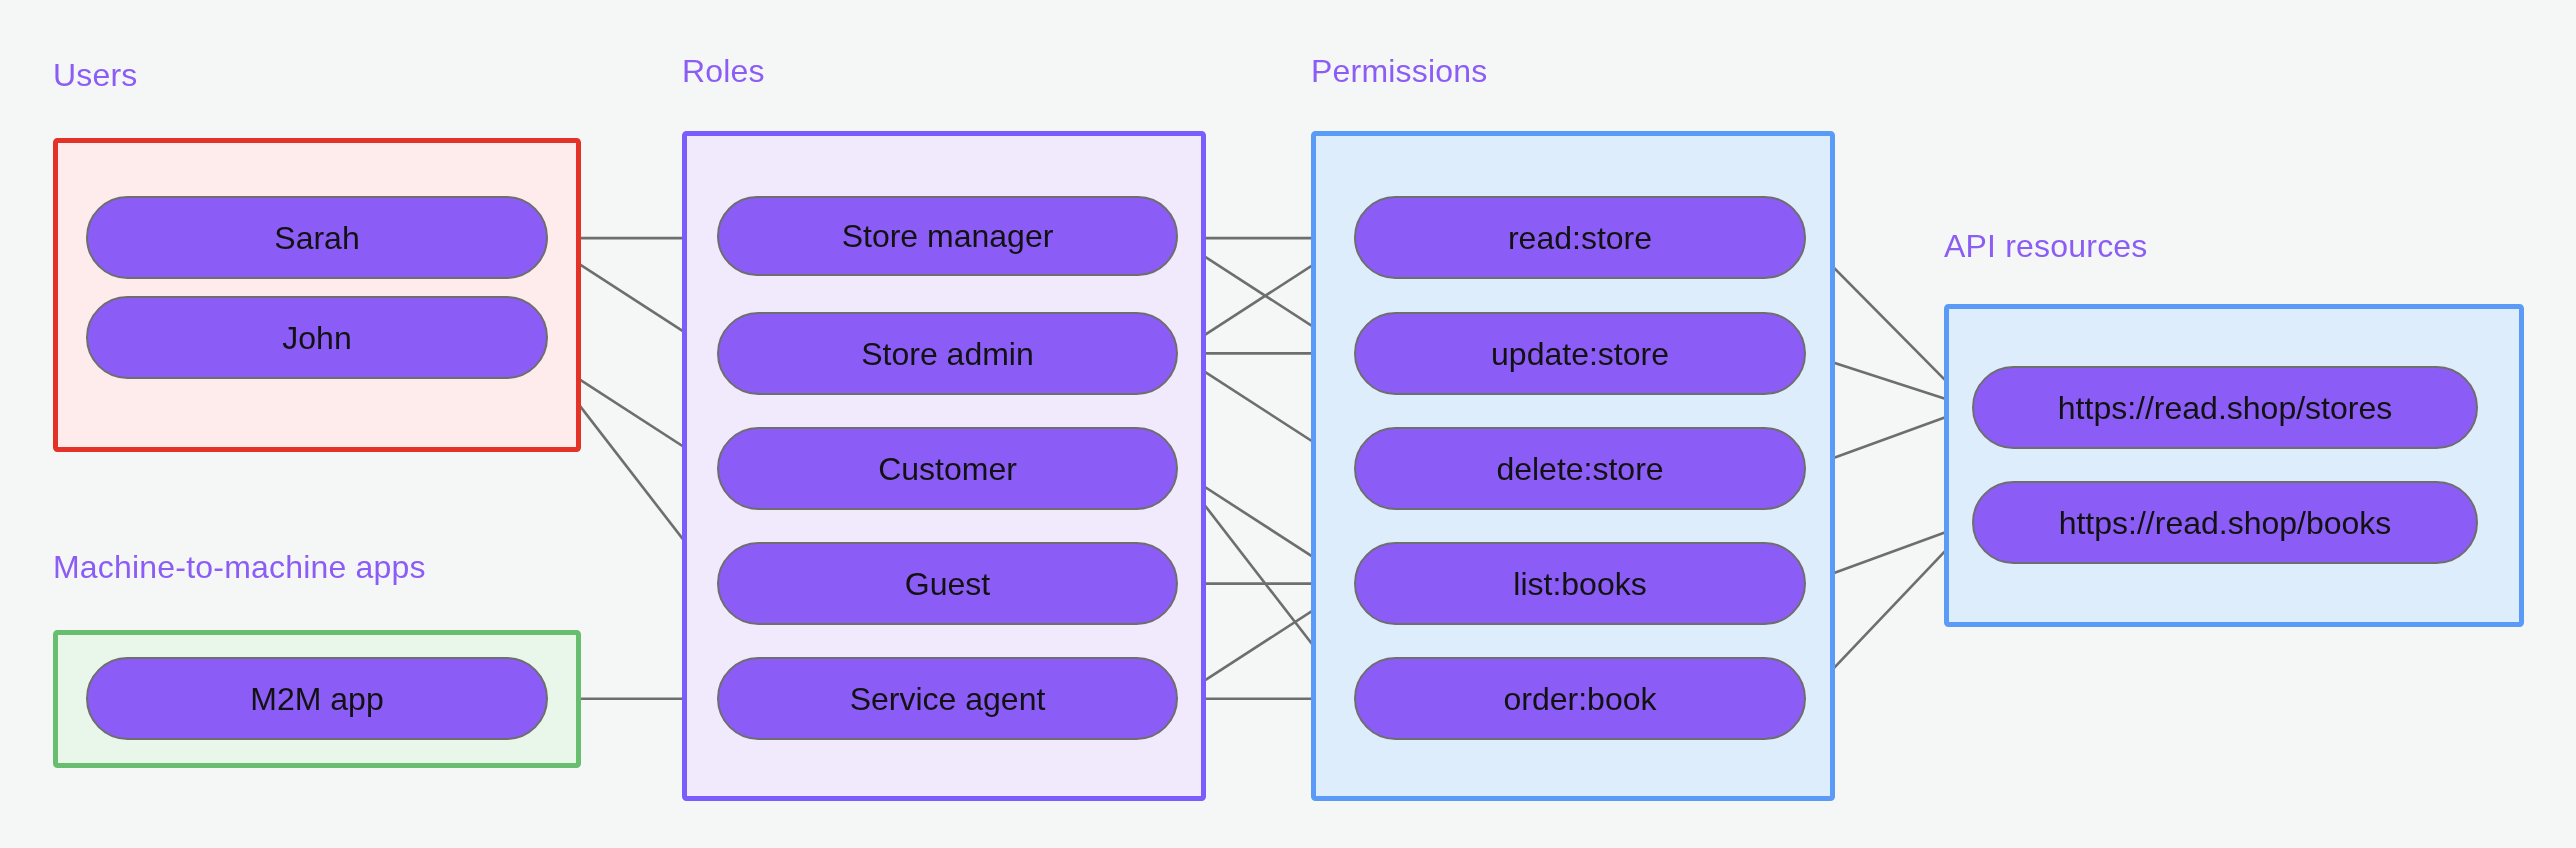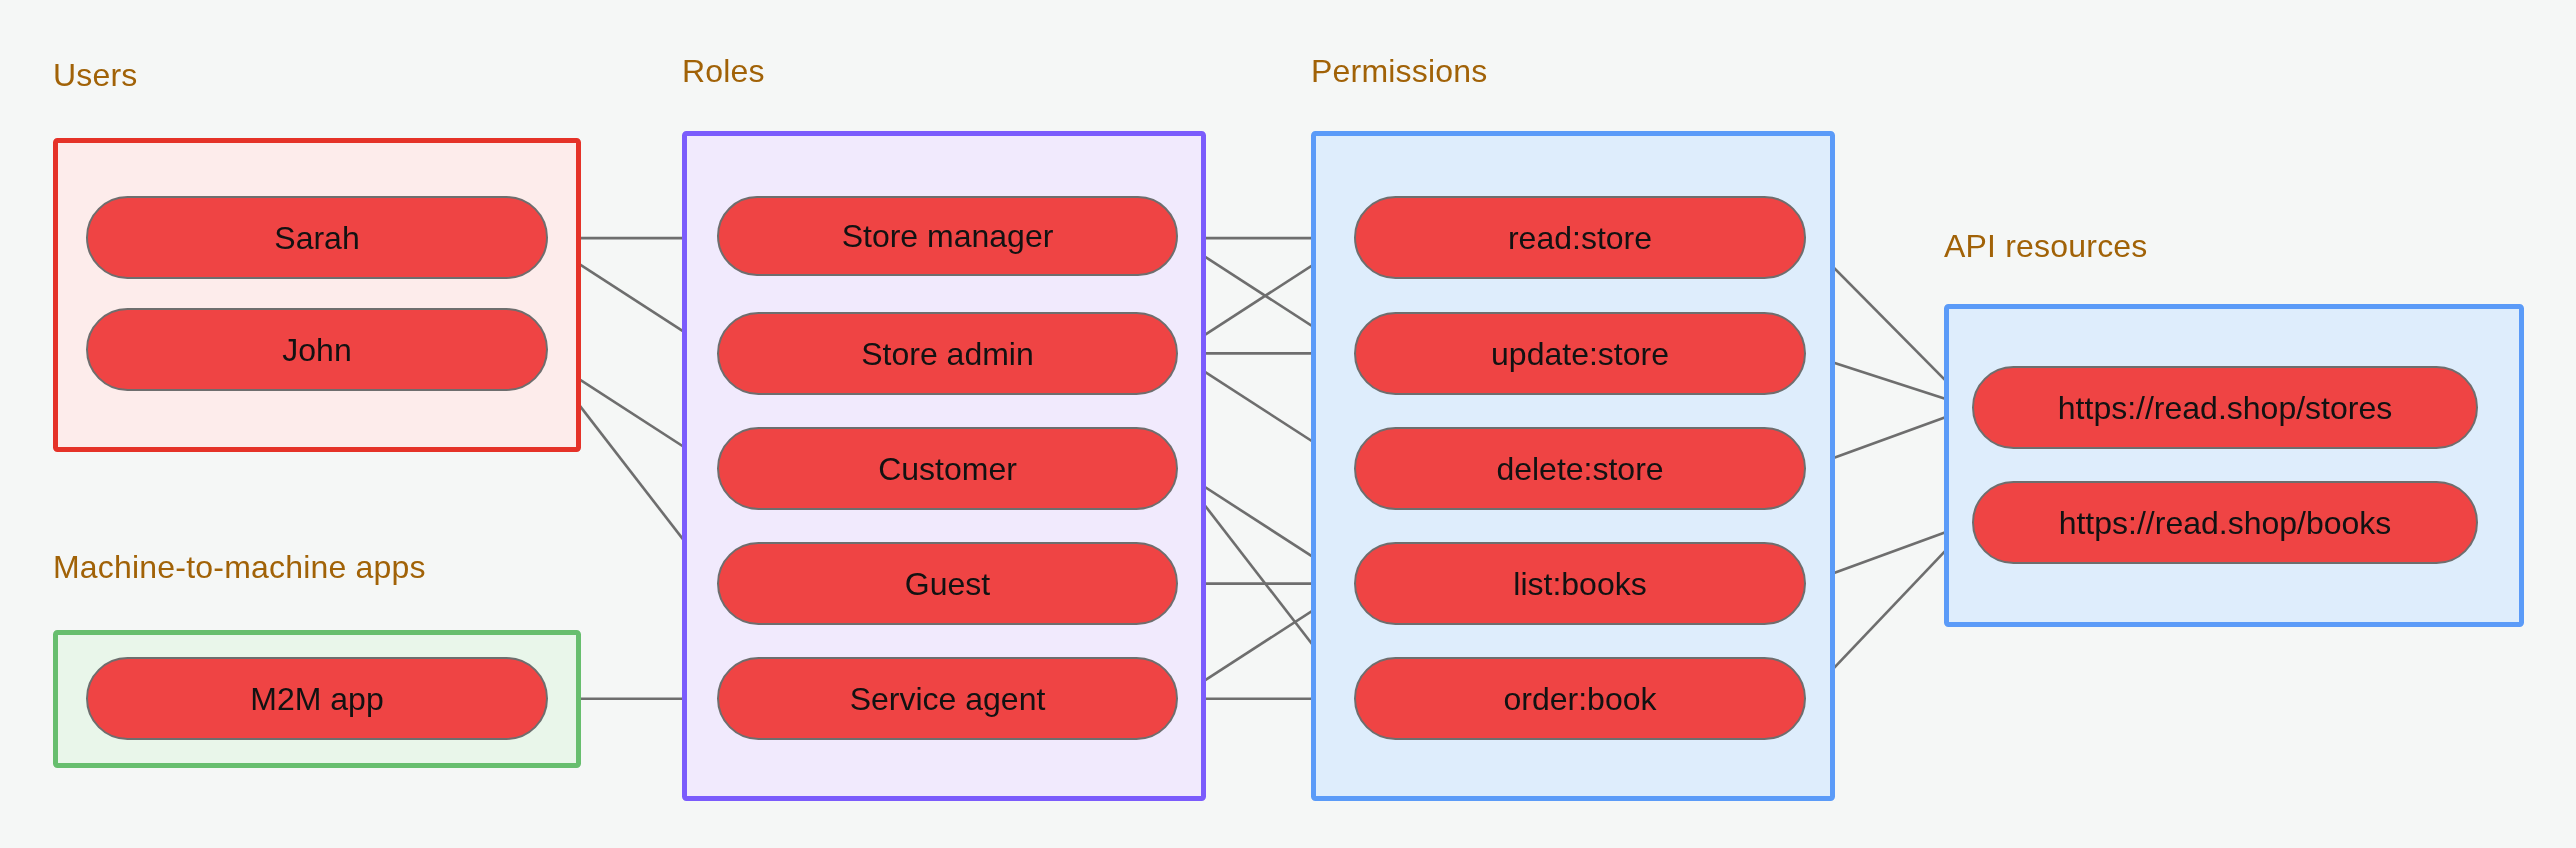--- a/index.html
+++ b/index.html
@@ -13,42 +13,42 @@
     width: 2576px;
     height: 848px;
     background: #f5f7f6;
     font-family: "Liberation Sans", sans-serif;
     overflow: hidden;
   }
   .group-label {
     position: absolute;
     font-size: 32px;
     font-weight: 400;
-    color: #a16207;
+    color: #8b5cf6;
     letter-spacing: 0.2px;
     white-space: nowrap;
     line-height: 1;
   }
   .container-box {
     position: absolute;
     box-sizing: border-box;
     border-width: 5.2px;
     border-style: solid;
     border-radius: 4.4px;
   }
   .box-users   { border-color: #e53228; background: #fdeceb; }
   .box-m2m     { border-color: #67be6e; background: #e9f6ea; }
   .box-roles   { border-color: #7b5cfc; background: #f1eafd; }
   .box-perms   { border-color: #5b9bf8; background: #deedfc; }
   .box-api     { border-color: #5b9bf8; background: #deedfc; }
 
   .pill {
     position: absolute;
     box-sizing: border-box;
-    background: #ef4444;
+    background: #8b5cf6;
     border: 2.6px solid #6e6e6e;
     border-radius: 42px;
     display: flex;
     align-items: center;
     justify-content: center;
     font-size: 32px;
     color: #121212;
     white-space: nowrap;
     line-height: 1;
   }
@@ -107,21 +107,21 @@
     <circle cx="1552" cy="801" r="10"></circle>
     <circle cx="2260" cy="467" r="11"></circle>
     <circle cx="2260" cy="599" r="11"></circle>
   </svg>
 
   <div class="group-label" style="left:53px; top:59px;">Users</div>
   <div class="container-box box-users" style="left:53px; top:138px; width:528px; height:314px;"></div>
   <div class="pill" style="left:86px; top:196px; width:462px; height:83px;">
     <span>Sarah</span>
   </div>
-  <div class="pill" style="left:86px; top:308px; width:462px; height:83px;">
+  <div class="pill" style="left:86px; top:296px; width:462px; height:83px;">
     <span>John</span>
   </div>
 
   <div class="group-label" style="left:53px; top:551px;">Machine-to-machine apps</div>
   <div class="container-box box-m2m" style="left:53px; top:630px; width:528px; height:138px;"></div>
   <div class="pill" style="left:86px; top:657px; width:462px; height:83px;">
     <span>M2M app</span>
   </div>
 
   <div class="group-label" style="left:682px; top:55px;">Roles</div>

